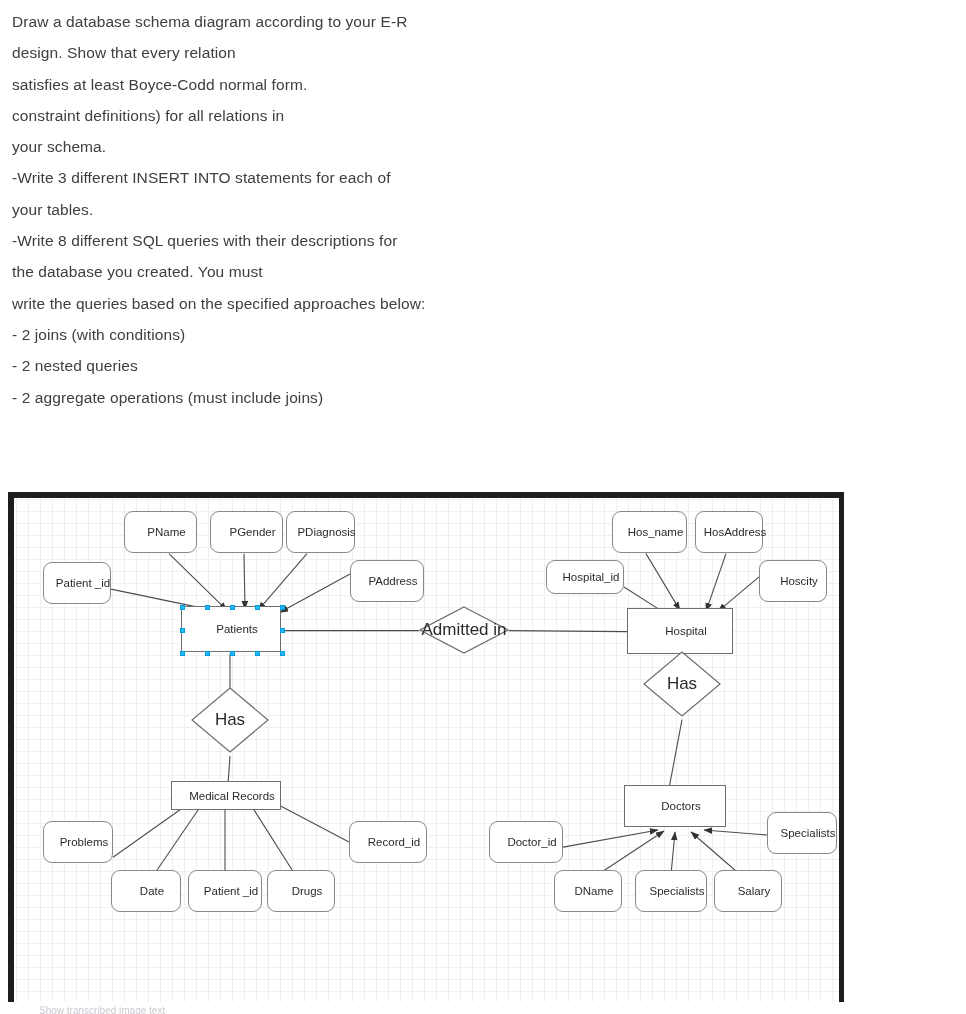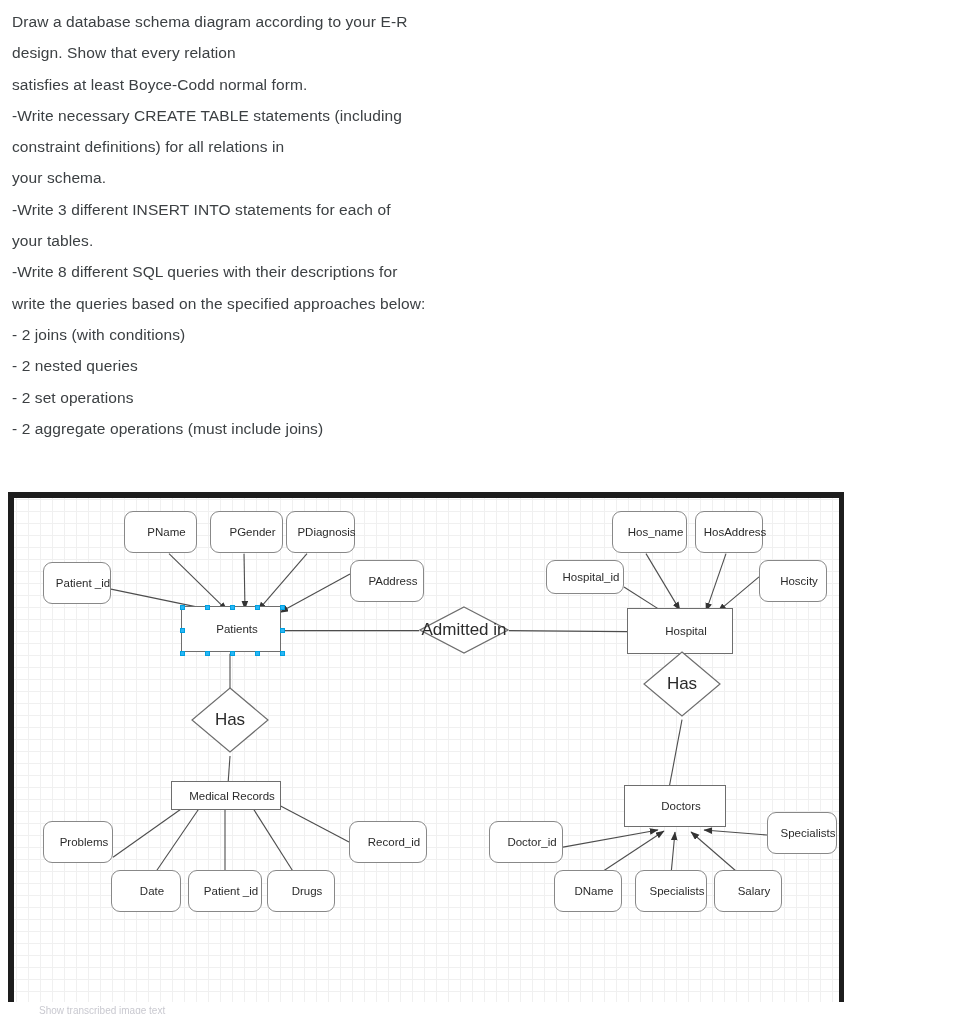--- a/index.html
+++ b/index.html
@@ -81,30 +81,29 @@
     white-space:nowrap;overflow:hidden;height:9px;margin-left:31px;
   }
 </style>
 </head>
 <body>
 
 <div id="question">
     <p>Draw a database schema diagram according to your E-R</p>
     <p>design. Show that every relation</p>
     <p>satisfies at least Boyce-Codd normal form.</p>
-    <p>-Write necessary CREATE TABLE statements (including</p>
     <p>constraint definitions) for all relations in</p>
     <p>your schema.</p>
     <p>-Write 3 different INSERT INTO statements for each of</p>
     <p>your tables.</p>
     <p>-Write 8 different SQL queries with their descriptions for</p>
+    <p>the database you created. You must</p>
     <p>write the queries based on the specified approaches below:</p>
     <p>- 2 joins (with conditions)</p>
     <p>- 2 nested queries</p>
-    <p>- 2 set operations</p>
     <p>- 2 aggregate operations (must include joins)</p>
   </div>
 
 <div id="diagram-frame">
   <div id="diagram-canvas">
     <svg id="edge-layer" viewBox="0 0 825 498" preserveAspectRatio="none">
       <defs>
         <marker id="arrow" markerWidth="9" markerHeight="9" refX="7.5" refY="3" orient="auto" markerUnits="strokeWidth">
           <path d="M0,0 L8,3 L0,6 z" fill="#333"></path>
         </marker>

